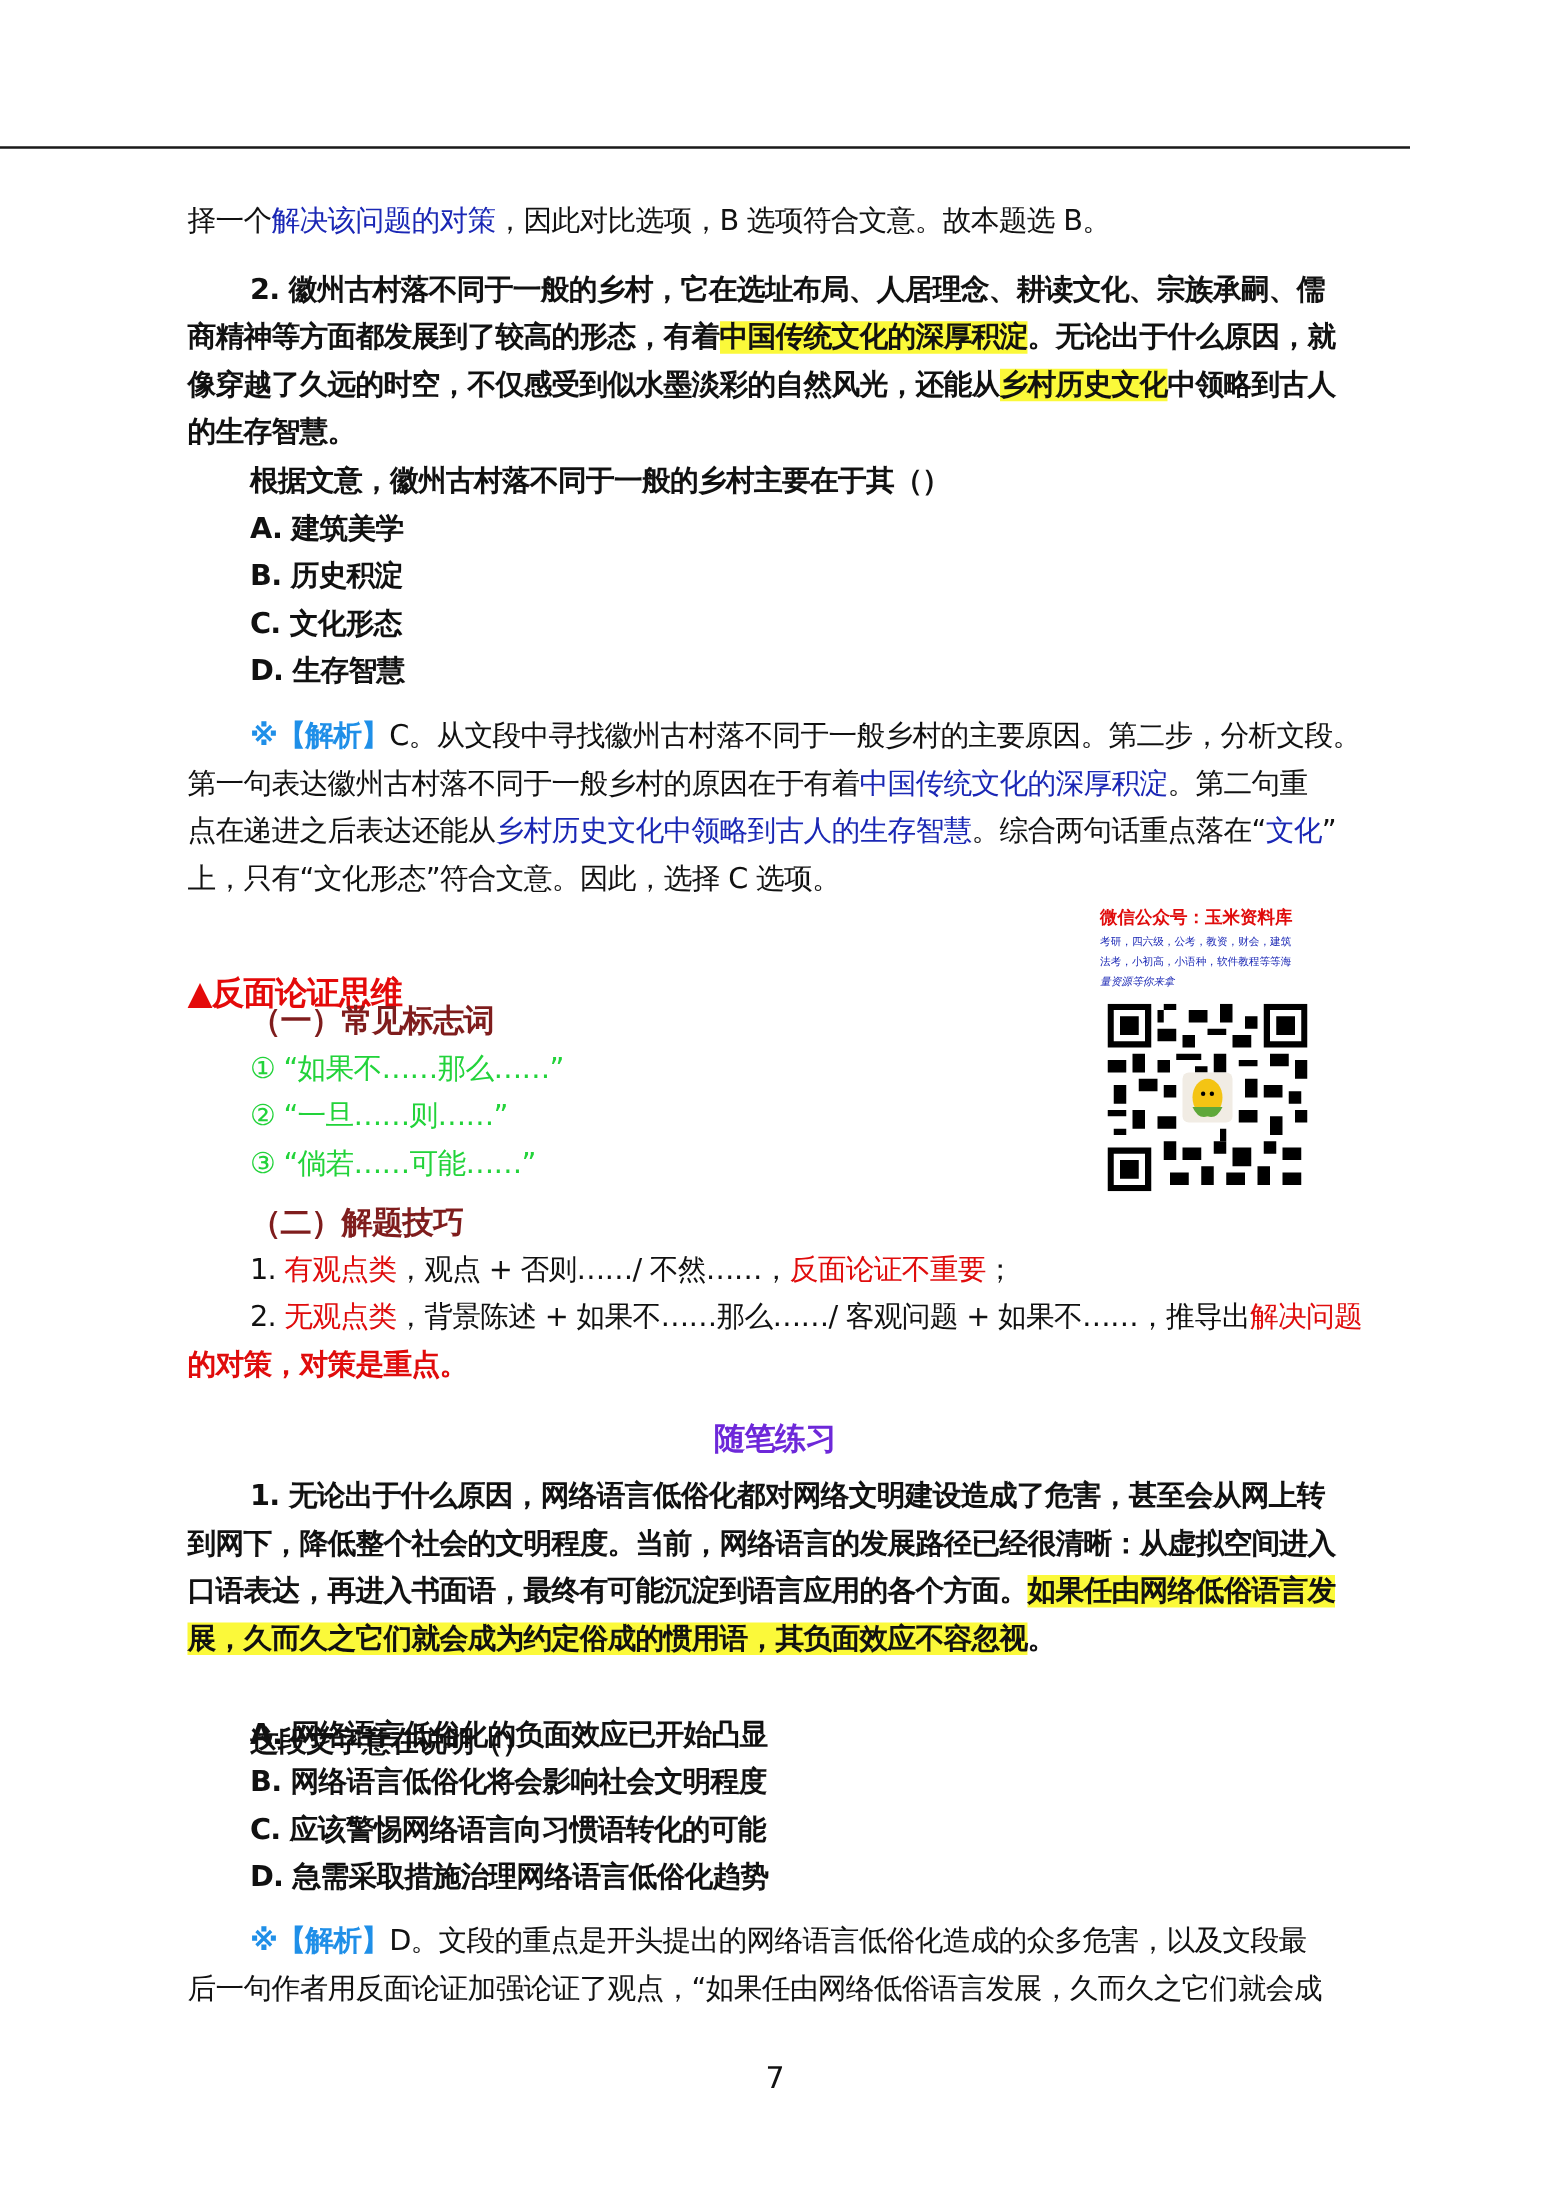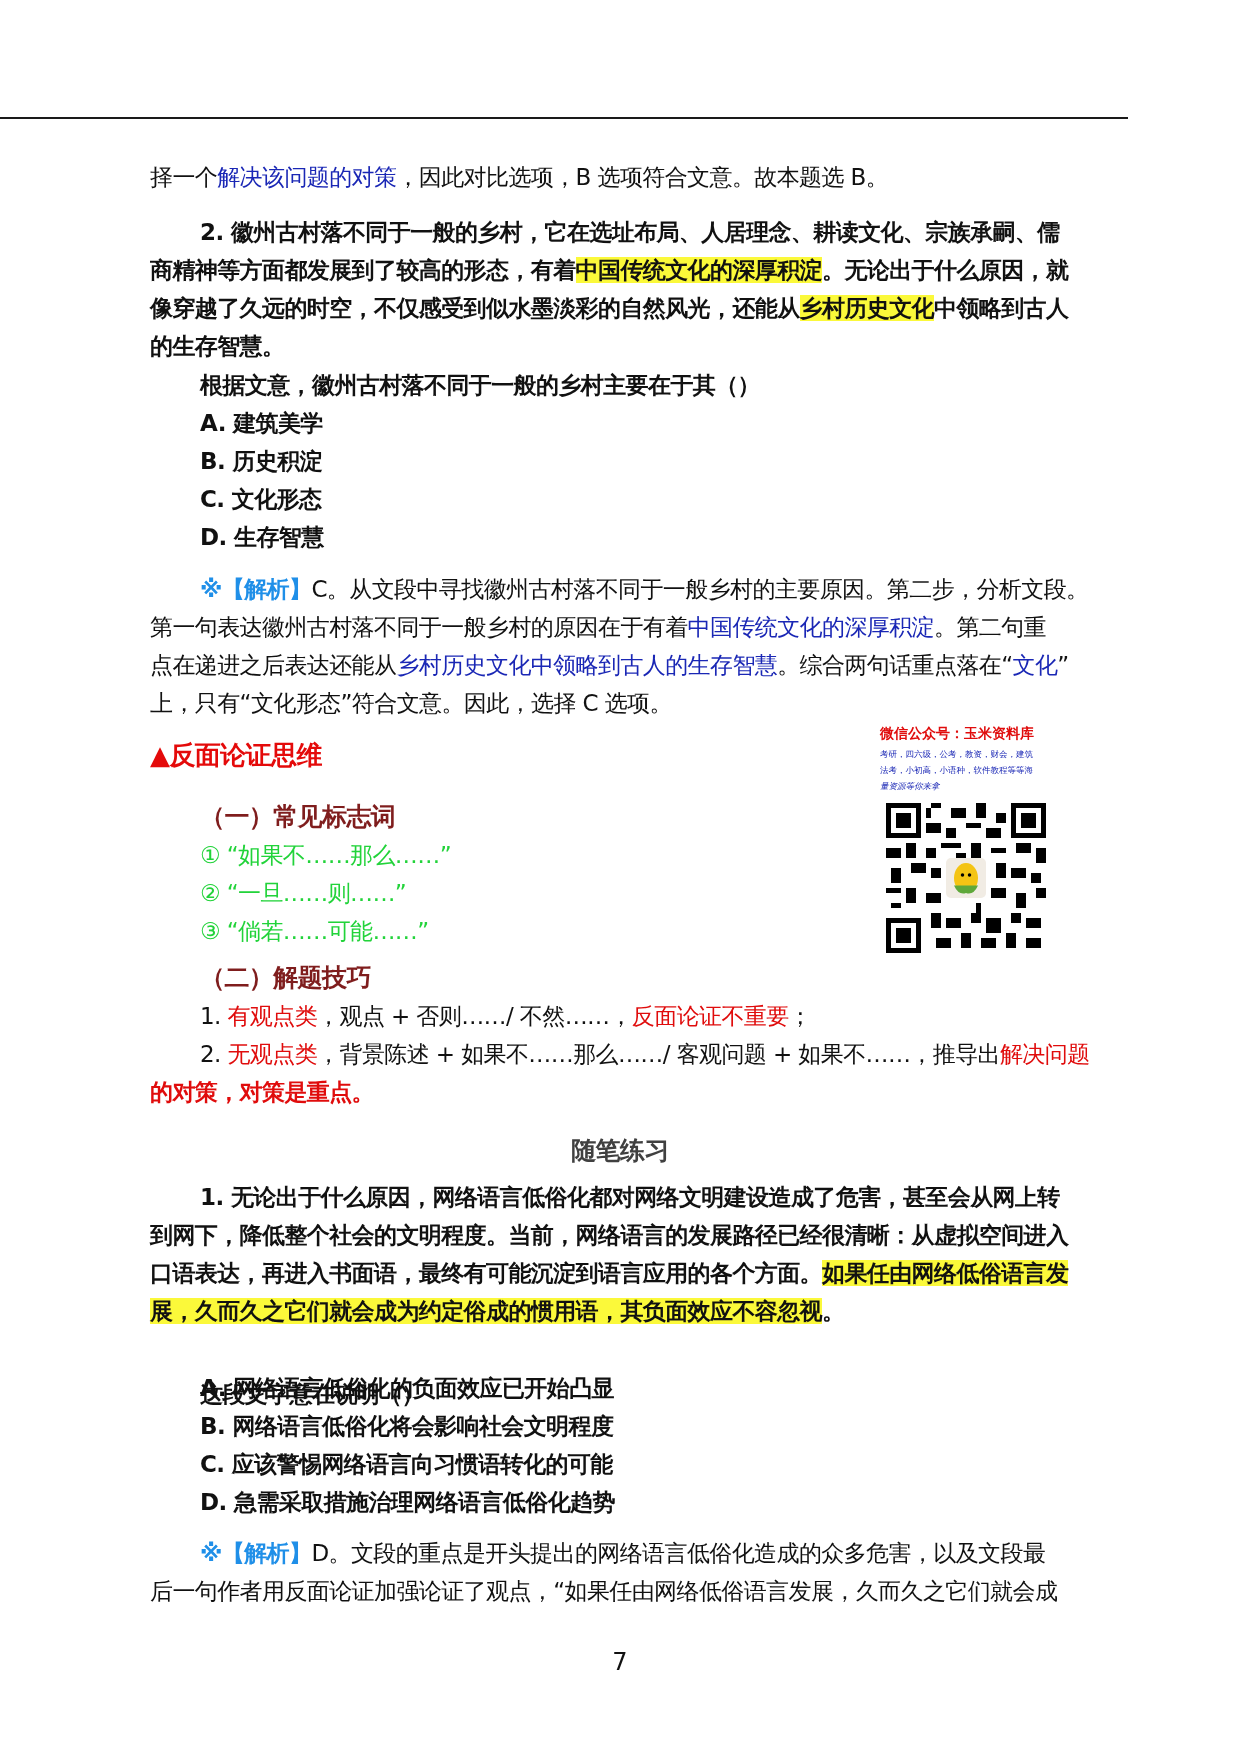--- a/index.html
+++ b/index.html
@@ -19,21 +19,21 @@
     }
     .indent { left: 200px; width: 930px; }
     .bold { font-weight: bold; }
     .blue { color: #1a27b5; }
     .hl { background: #fbf93a; }
     .tag { color: #1f8fe8; font-weight: bold; }
     .red { color: #e00c0c; }
     .green { color: #22d33a; }
     .sec-red { color: #e40a0a; font-weight: bold; font-size: 26px; }
     .sec-blue { color: #7f1d1d; font-weight: bold; font-size: 25px; }
-    .orange { color: #404040; font-weight: bold; font-size: 25px; }
+    .orange { color: #6d28d9; font-weight: bold; font-size: 25px; }
 
     .qr-box {
       position: absolute; left: 880px; top: 725px; width: 180px; height: 230px;
     }
     .qr-title { color: #e00c0c; font-weight: bold; font-size: 14px; letter-spacing: 0; white-space: nowrap; }
     .qr-sub { color: #1a27b5; font-size: 8.5px; line-height: 14px; white-space: nowrap; margin-top: 4px; }
     .qr-code {
       position: absolute; left: 6px; top: 78px; width: 160px; height: 150px;
       background: #ffffff;
     }
@@ -70,21 +70,21 @@
   <span class="tag">※【解析】</span><span>C。从文段中寻找徽州古村落不同于一般乡村的主要原因。第二步，分析文段。</span>
 </div>
 <div class="line" style="top:612px;">
   <span>第一句表达徽州古村落不同于一般乡村的原因在于有着</span><span class="blue">中国传统文化的深厚积淀</span><span>。第二句重</span>
 </div>
 <div class="line" style="top:650px;">
   <span>点在递进之后表达还能从</span><span class="blue">乡村历史文化中领略到古人的生存智慧</span><span>。综合两句话重点落在“</span><span class="blue">文化</span><span>”</span>
 </div>
 <div class="line" style="top:688px;">上，只有“文化形态”符合文意。因此，选择 C 选项。</div>
 
-<div class="line sec-red" style="top:740px;">▲反面论证思维</div>
+<div class="line sec-red" style="top:780px;">▲反面论证思维</div>
 <div class="line indent sec-blue" style="top:802px;">（一）常见标志词</div>
 <div class="line indent green" style="top:840px;">① “如果不……那么……”</div>
 <div class="line indent green" style="top:878px;">② “一旦……则……”</div>
 <div class="line indent green" style="top:916px;">③ “倘若……可能……”</div>
 <div class="line indent sec-blue" style="top:963px;">（二）解题技巧</div>
 <div class="line indent" style="top:1001px;">
   <span>1. </span><span class="red">有观点类</span><span>，观点 + 否则……/ 不然……，</span><span class="red">反面论证不重要</span><span>；</span>
 </div>
 <div class="line indent" style="top:1039px;">
   <span>2. </span><span class="red">无观点类</span><span>，背景陈述 + 如果不……那么……/ 客观问题 + 如果不……，推导出</span><span class="red">解决问题</span>

